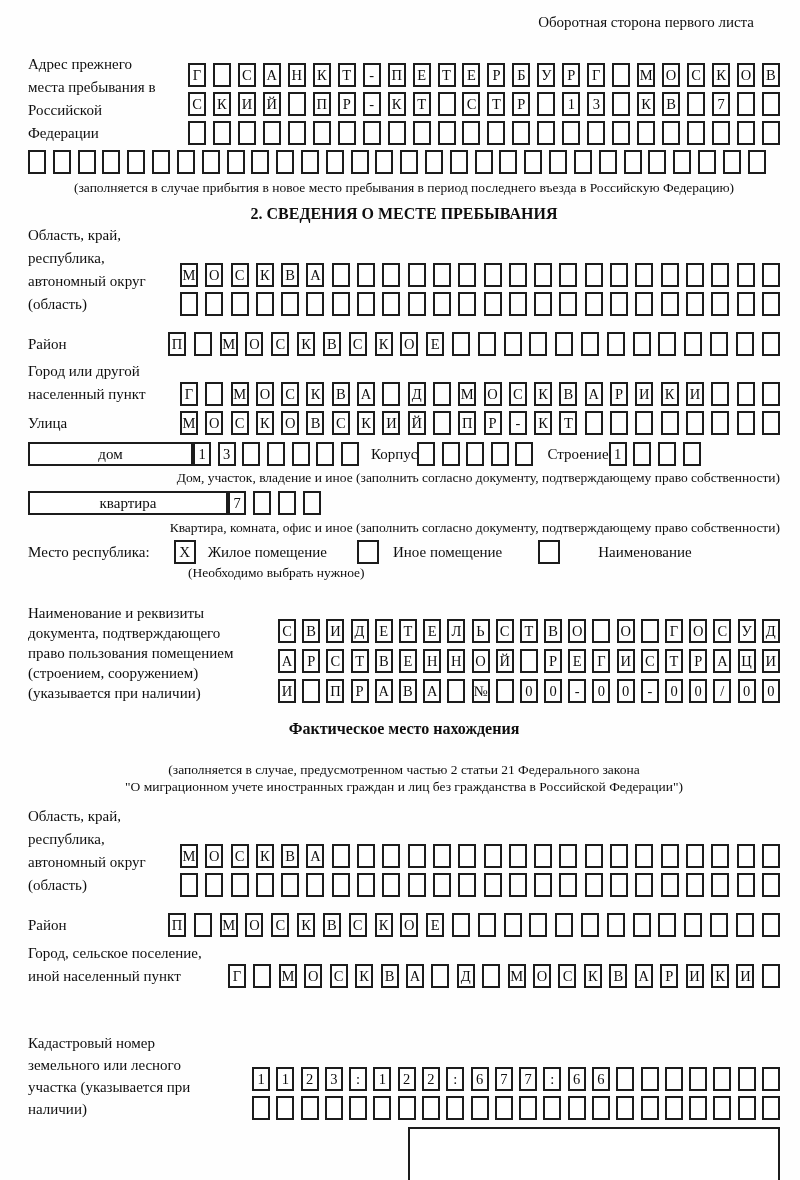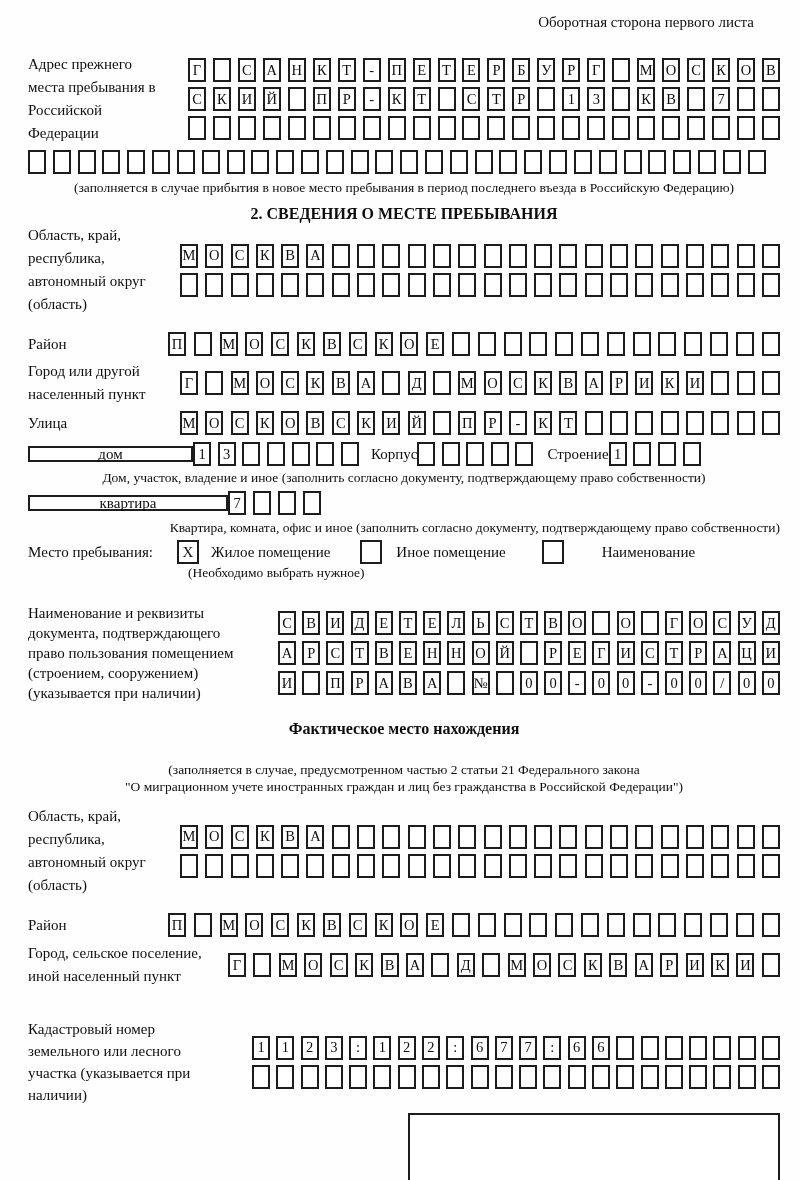--- a/index.html
+++ b/index.html
@@ -4,21 +4,21 @@
 <style>
   html,body { margin:0; padding:0; background:#ffffff; }
   .page {
     position:relative; width:800px; height:1180px; margin:0 auto;
     box-sizing:border-box; padding:14px 20px 0 28px; overflow:hidden;
     background:#fefefe; color:#0e0e0e;
     font-family:"Liberation Serif","DejaVu Serif",serif;
   }
   .page-note { text-align:right; font-size:15px; margin-right:26px; margin-bottom:22px; }
 
-  .fieldrow { display:flex; align-items:center; }
+  .fieldrow { display:flex; align-items:flex-end; }
   .flabel { font-size:15px; line-height:23px; flex:none; }
 
   .rowstack { display:flex; flex-direction:column; gap:5px; margin-left:auto; }
   .cellrow { display:flex; justify-content:space-between; margin-left:auto; }
   .cellrow.inline { margin-left:0; }
   .cell {
     flex:0 0 18px; width:18px; height:24px; box-sizing:border-box;
     border:2px solid #1c1c1c; display:flex; align-items:center; justify-content:center;
     font-size:14.5px; line-height:1; background:#fff;
   }
@@ -27,34 +27,34 @@
   .w502{width:502px} .w610{width:610px} .w528{width:528px}
   .w166{width:166px} .w116{width:116px} .w92{width:92px} .w93{width:93px}
 
   .lw136{width:136px} .lw130{width:130px} .lw126{width:126px}
   .lw212{width:212px} .lw150{width:150px} .lw200{width:200px} .lw190{width:190px}
 
   .caption { font-size:13.5px; text-align:center; line-height:17px; }
   .sec-title { text-align:center; font-weight:bold; font-size:16px; line-height:20px; }
 
   .boxlabel {
-    border:2px solid #1c1c1c; height:16px; box-sizing:border-box; flex:none;
+    border:2px solid #1c1c1c; height:24px; box-sizing:border-box; flex:none;
     display:flex; align-items:center; justify-content:center; font-size:15px; background:#fff;
   }
   .checkbox {
     width:22px; height:24px; border:2px solid #1c1c1c; box-sizing:border-box; flex:none;
     display:flex; align-items:center; justify-content:center; font-size:15px; background:#fff;
   }
   .opt-label { font-size:15px; line-height:24px; }
 
   .bigbox { width:372px; height:174px; border:2px solid #1c1c1c; box-sizing:border-box; margin-left:auto; background:#fff; }
 
   .mt3{margin-top:3px} .mt4{margin-top:4px} .mt5{margin-top:5px} .mt6{margin-top:22px}
   .mt7{margin-top:7px} .mt8{margin-top:8px} .mt10{margin-top:10px}
-  .mt16{margin-top:16px} .mt30{margin-top:30px}
+  .mt16{margin-top:16px} .mt30{margin-top:44px}
   .ml8{margin-left:8px} .ml10{margin-left:10px} .ml12{margin-left:12px} .ml14{margin-left:14px}
   .ml24{margin-left:24px} .ml30{margin-left:30px} .ml36{margin-left:36px} .ml38{margin-left:38px}
   .choice-note { font-size:13.5px; margin-left:160px; line-height:17px; }
 </style>
 </head>
 <body>
 
 <div class="page">
 
   <div class="page-note">Оборотная сторона первого листа</div>
@@ -346,35 +346,35 @@
         <div class="cell"></div>
       </div>
     <div class="opt-label ml14">Строение</div>
     <div class="cellrow inline w92 ml8">
         <div class="cell">1</div>
         <div class="cell"></div>
         <div class="cell"></div>
         <div class="cell"></div>
       </div>
   </div>
-  <div class="caption mt3" style="text-align:center">Дом, участок, владение и иное (заполнить согласно документу, подтверждающему право собственности)</div>
+  <div class="caption mt3" style="text-align:right">Дом, участок, владение и иное (заполнить согласно документу, подтверждающему право собственности)</div>
 
   <div class="fieldrow mt5">
     <div class="boxlabel" style="width:200px">квартира</div>
     <div class="cellrow inline w93 ml10">
         <div class="cell">7</div>
         <div class="cell"></div>
         <div class="cell"></div>
         <div class="cell"></div>
       </div>
   </div>
   <div class="caption mt4" style="text-align:right">Квартира, комната, офис и иное (заполнить согласно документу, подтверждающему право собственности)</div>
 
   <div class="fieldrow mt4">
-    <div class="opt-label">Место пребывания:</div>
+    <div class="opt-label">Место республика:</div>
     <div class="checkbox ml24">X</div>
     <div class="opt-label ml12">Жилое помещение</div>
     <div class="checkbox ml30"></div>
     <div class="opt-label ml14">Иное помещение</div>
     <div class="checkbox ml36"></div>
     <div class="opt-label ml38">Наименование</div>
   </div>
   <div class="choice-note">(Необходимо выбрать нужное)</div>
 
   <div class="fieldrow mt6">

